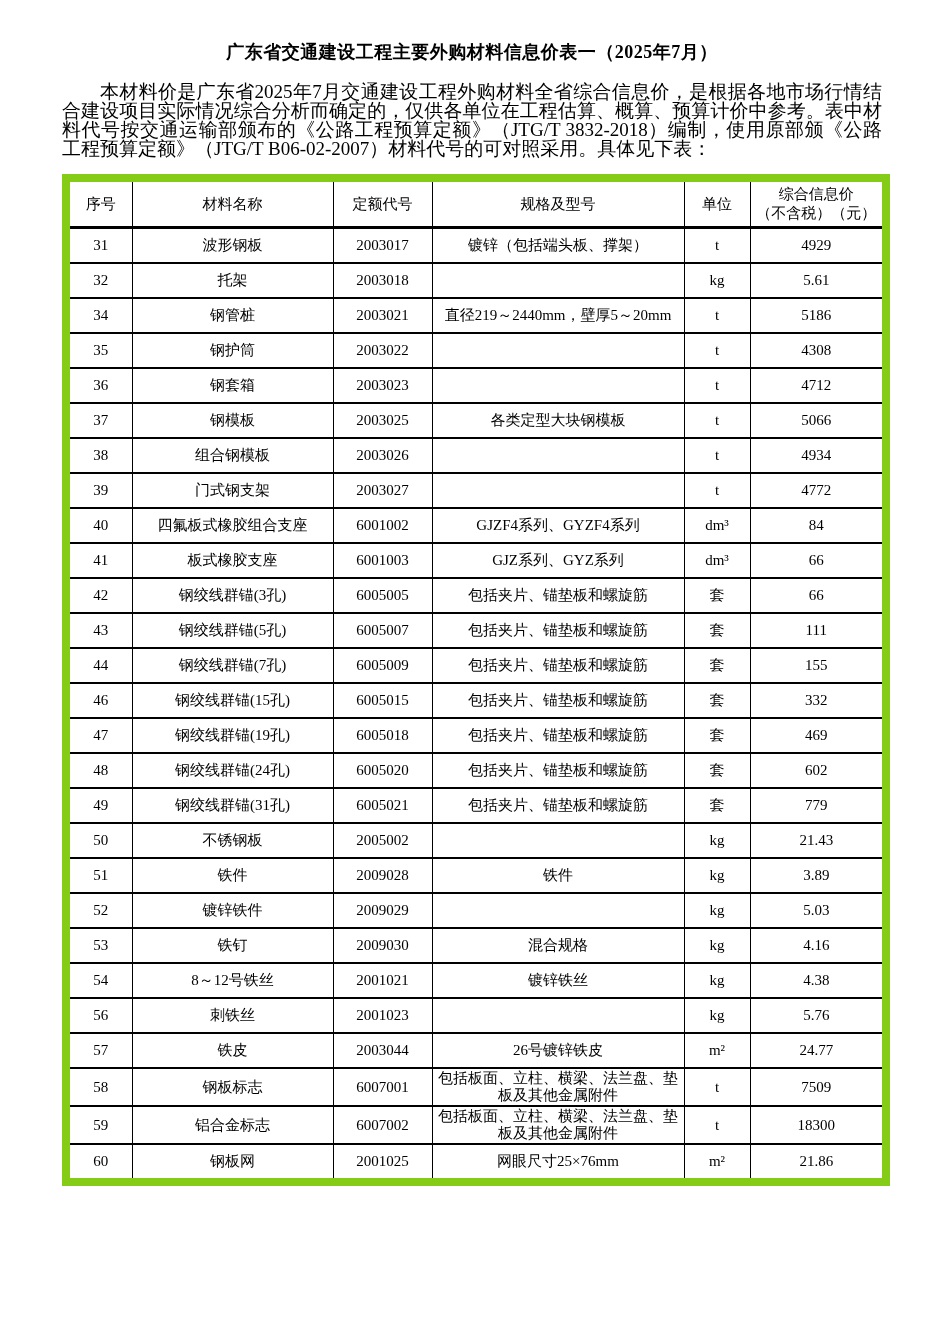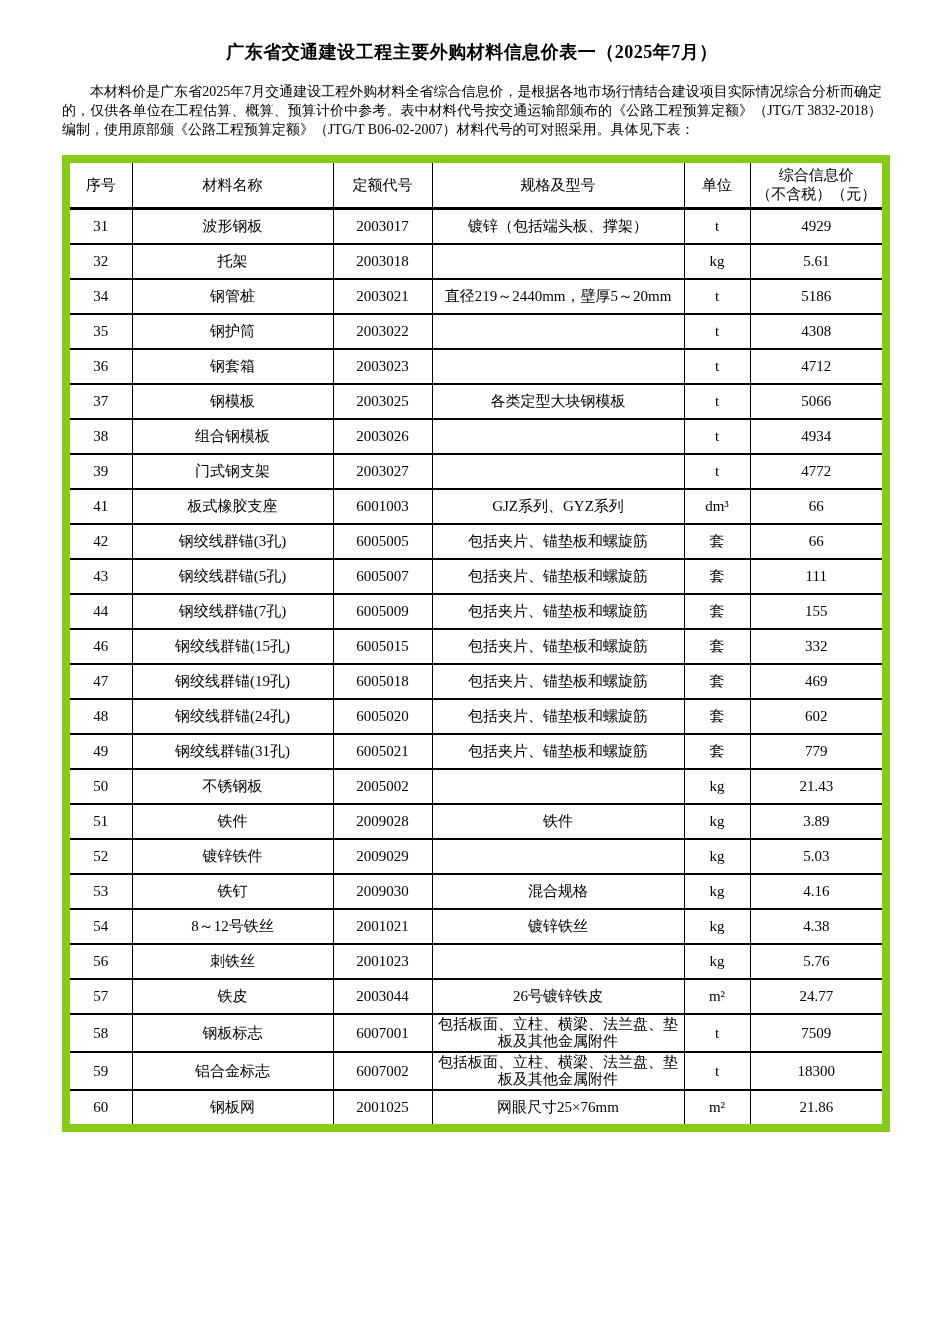--- a/index.html
+++ b/index.html
@@ -15,21 +15,21 @@
   }
   .title {
     margin: 0 0 18px 0;
     font-size: 18px;
     font-weight: bold;
     text-align: center;
     letter-spacing: 0.5px;
   }
   .intro {
     margin: 0 0 16px 0;
-    font-size: 14px;
+    font-size: 19px;
     line-height: 19px;
     text-align: justify;
     text-indent: 2em;
   }
   table.materials {
     width: 820px;
     border-collapse: collapse;
     table-layout: fixed;
     border: 8px solid #84cc16;
   }
@@ -142,20 +142,28 @@
         </tr>
         <tr>
           <td>39</td>
           <td>门式钢支架</td>
           <td>2003027</td>
           <td></td>
           <td>t</td>
           <td>4772</td>
         </tr>
         <tr>
+          <td>40</td>
+          <td>四氟板式橡胶组合支座</td>
+          <td>6001002</td>
+          <td>GJZF4系列、GYZF4系列</td>
+          <td>dm³</td>
+          <td>84</td>
+        </tr>
+        <tr>
           <td>41</td>
           <td>板式橡胶支座</td>
           <td>6001003</td>
           <td>GJZ系列、GYZ系列</td>
           <td>dm³</td>
           <td>66</td>
         </tr>
         <tr>
           <td>42</td>
           <td>钢绞线群锚(3孔)</td>

